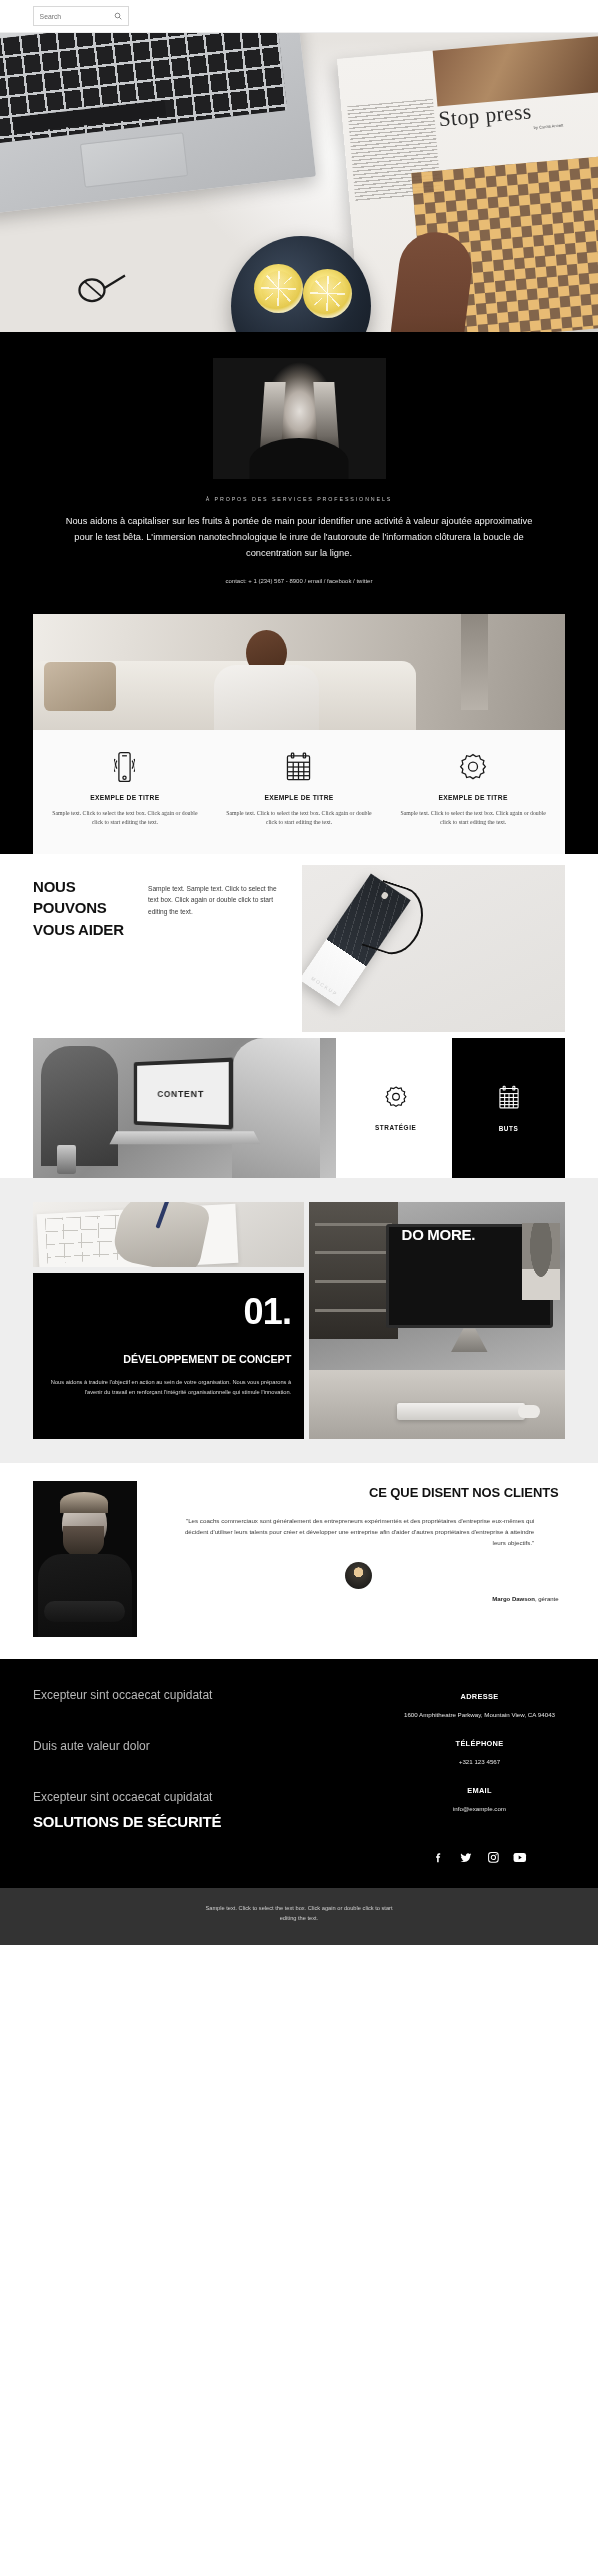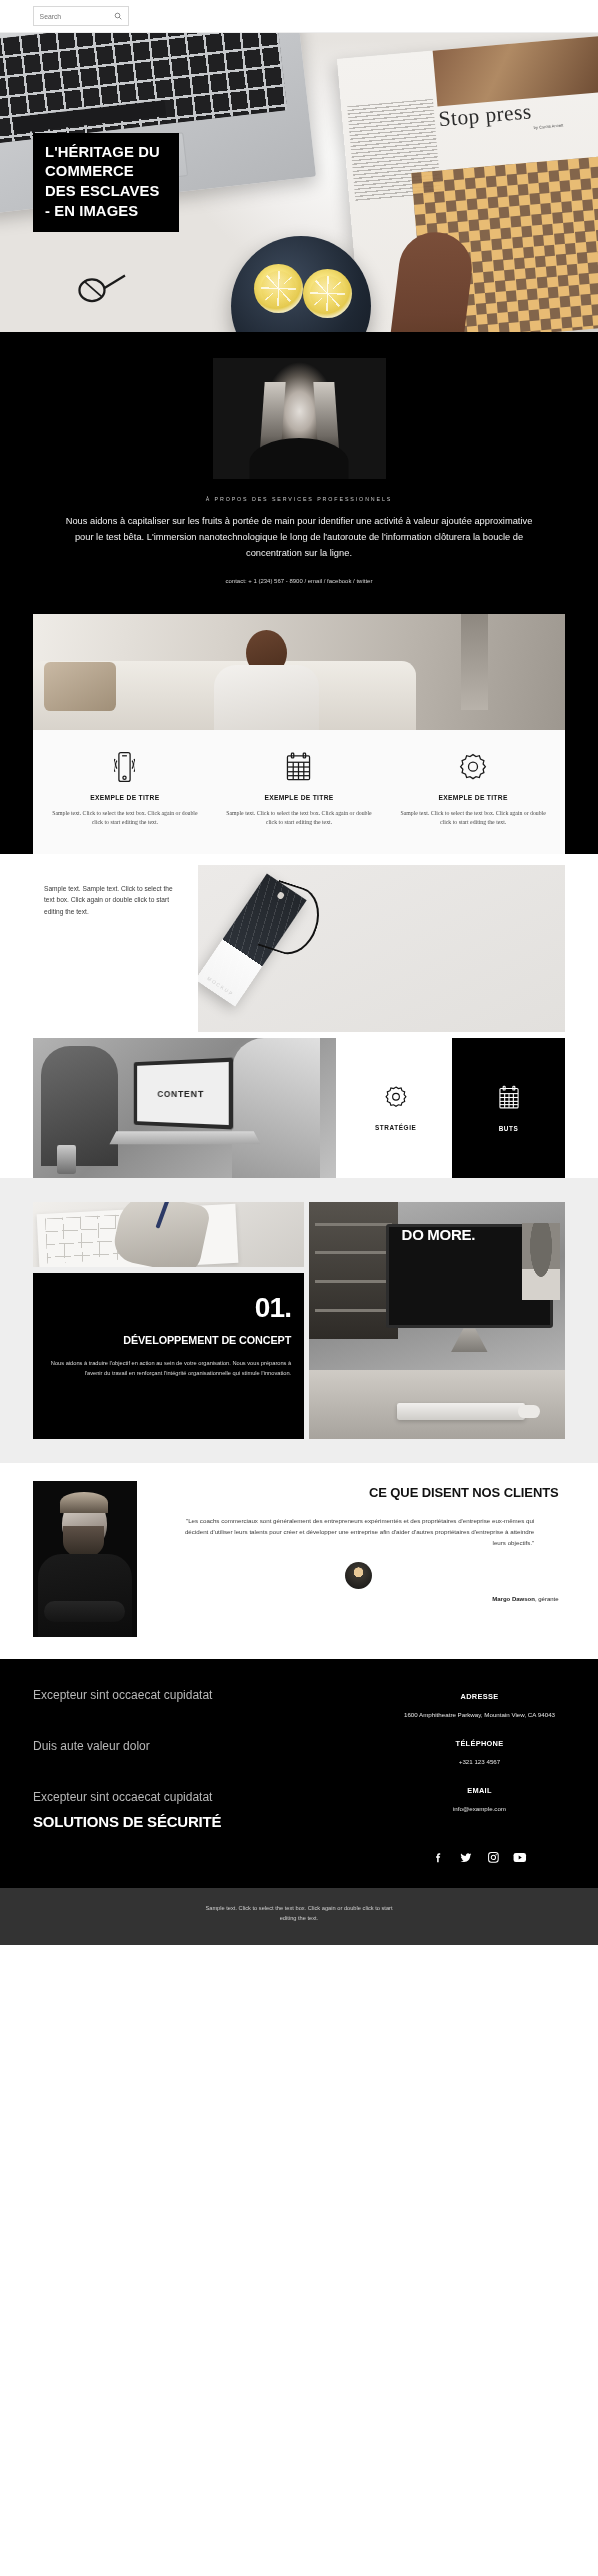--- a/index.html
+++ b/index.html
@@ -359,22 +359,22 @@
     position:absolute; left:128px; top:-6.4px; width:4px; height:33px;
     background:#2c3a66; transform: rotate(20deg); border-radius:1.6px;
   }
   .concept-box {
     background: #000; color: #fff;
     padding: 21px 12.8px 22px;
     text-align: right;
     height: 166px;
   }
   .concept-num {
-    font-size: 28px; font-weight: 700; line-height: 1; letter-spacing: -0.8px;
-    margin-bottom: 11px;
+    font-size: 36px; font-weight: 700; line-height: 1; letter-spacing: -0.8px;
+    margin-bottom: 22px;
   }
   .concept-title {
     font-size: 10.8px; font-weight: 700; line-height: 1.32;
     text-transform: uppercase; margin-bottom: 10.4px; letter-spacing: -0.1px;
   }
   .concept-text { font-size: 5.7px; line-height: 1.85; color: #dcdcdc; }
   .concept-right { flex: 1; position: relative; overflow: hidden; }
   .concept-right .room {
     position:absolute; inset:0;
     background: linear-gradient(165deg,#b8b4ae 0%, #8d8982 40%, #d3cfc9 100%);
@@ -519,31 +519,30 @@
     <svg class="glasses" viewBox="0 0 100 58">
       <ellipse cx="28" cy="32" rx="22" ry="19" fill="none" stroke="#1b1b1b" stroke-width="4"></ellipse>
       <path d="M50 28 L86 6" stroke="#1b1b1b" stroke-width="4" fill="none"></path>
       <path d="M14 16 L46 44" stroke="#1b1b1b" stroke-width="3" fill="none"></path>
     </svg>
     <div class="plate"></div>
     <div class="lemon l1"></div>
     <div class="lemon l2"></div>
     <div class="hand"></div>
   </div>
-  <div class="hero-title">L'HÉRITAGE DU COMMERCE DES ESCLAVES - EN IMAGES</div>
 </div>
 
 <div class="about">
   <div class="about-portrait">
     <div class="hair-l"></div>
       <div class="hair-r"></div>
       <div class="body"></div>
   </div>
   <div class="about-kicker">À PROPOS DES SERVICES PROFESSIONNELS</div>
-  <div class="about-text">Nous aidons à capitaliser sur les fruits à portée de main pour identifier une activité à valeur ajoutée approximative pour le test bêta. L'immersion nanotechnologique le long de l'autoroute de l'information clôturera la boucle de concentration sur la ligne.</div>
+  <div class="about-text">Nous aidons à capitaliser sur les fruits à portée de main pour identifier une activité à valeur ajoutée approximative pour le test bêta. L'immersion nanotechnologique le irure de l'autoroute de l'information clôturera la boucle de concentration sur la ligne.</div>
   <div class="about-contact">contact: + 1 (234) 567 - 8900 / email / facebook / twitter</div>
 </div>
 
 <div class="photo-strip-wrap">
   <div class="photo-strip">
     <div class="wall"></div>
       <div class="sofa"></div>
       <div class="cushion"></div>
     <div class="person">
         <div class="head"></div>
@@ -597,20 +596,21 @@
       </div>
       <div class="feature-title">EXEMPLE DE TITRE</div>
       <div class="feature-text">Sample text. Click to select the text box. Click again or double click to start editing the text.</div>
     </div>
 
   </div>
 </div>
 
 <div class="help">
   <div class="help-top">
+    <div class="help-head">NOUS POUVONS VOUS AIDER</div>
     <div class="help-desc">Sample text. Sample text. Click to select the text box. Click again or double click to start editing the text.</div>
     <div class="help-tag">
       <div class="tag">
           <div class="tag-lines"></div>
         </div>
       <div class="mockup">MOCKUP</div>
       <div class="cord"></div>
     </div>
   </div>
   <div class="help-bottom">

